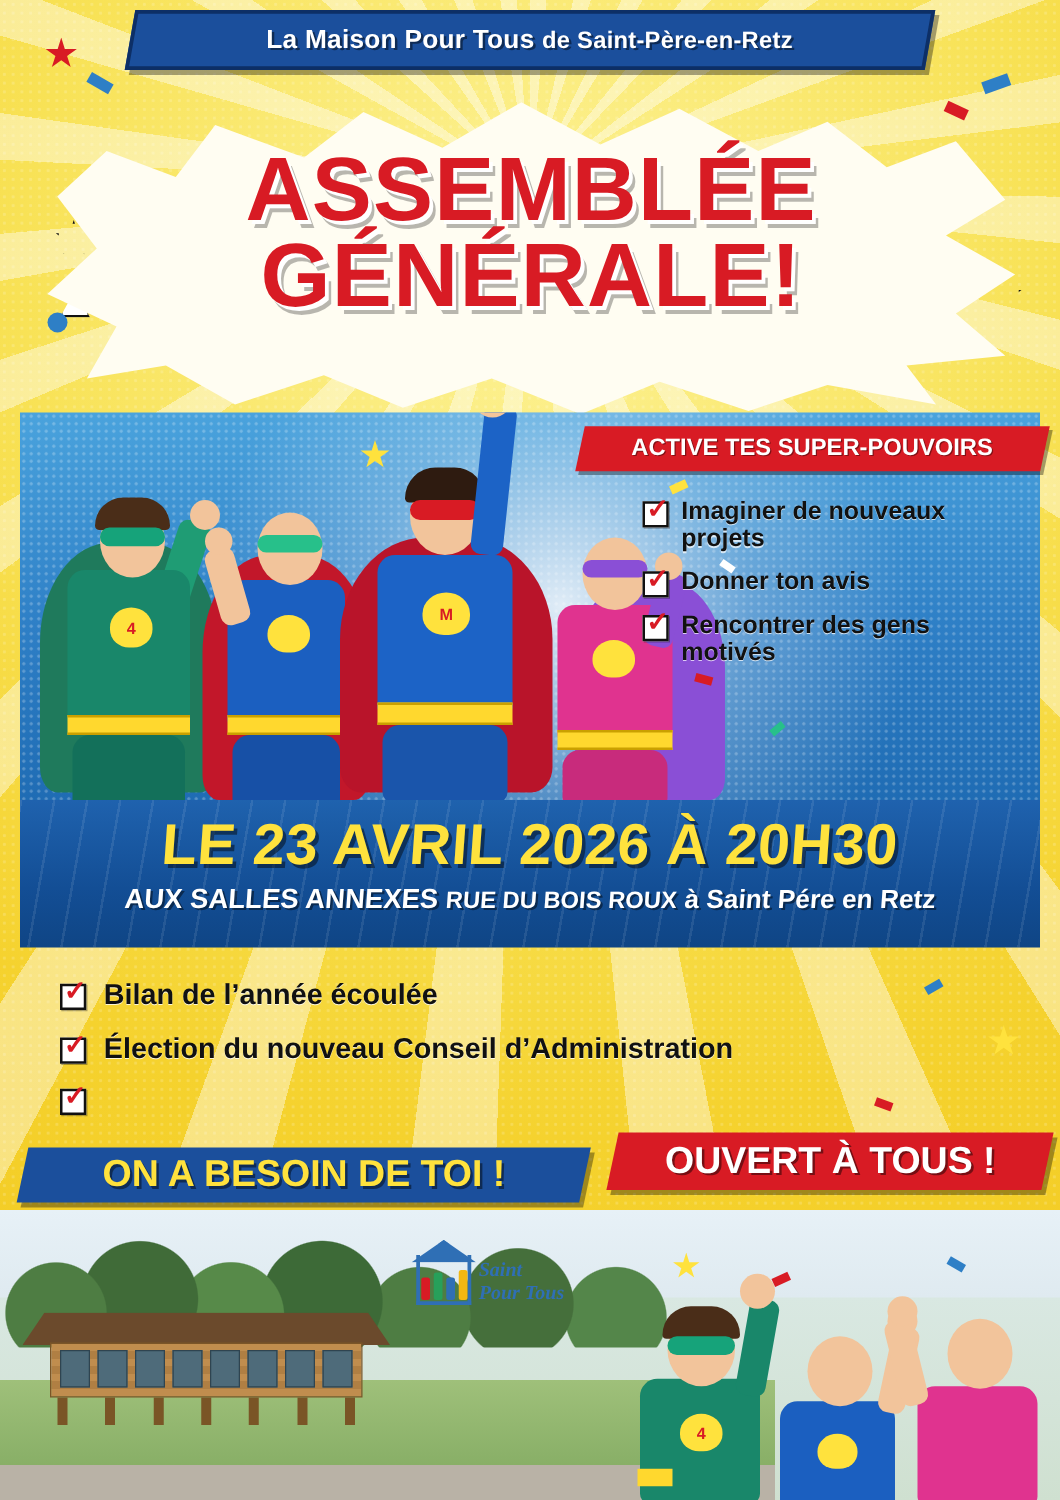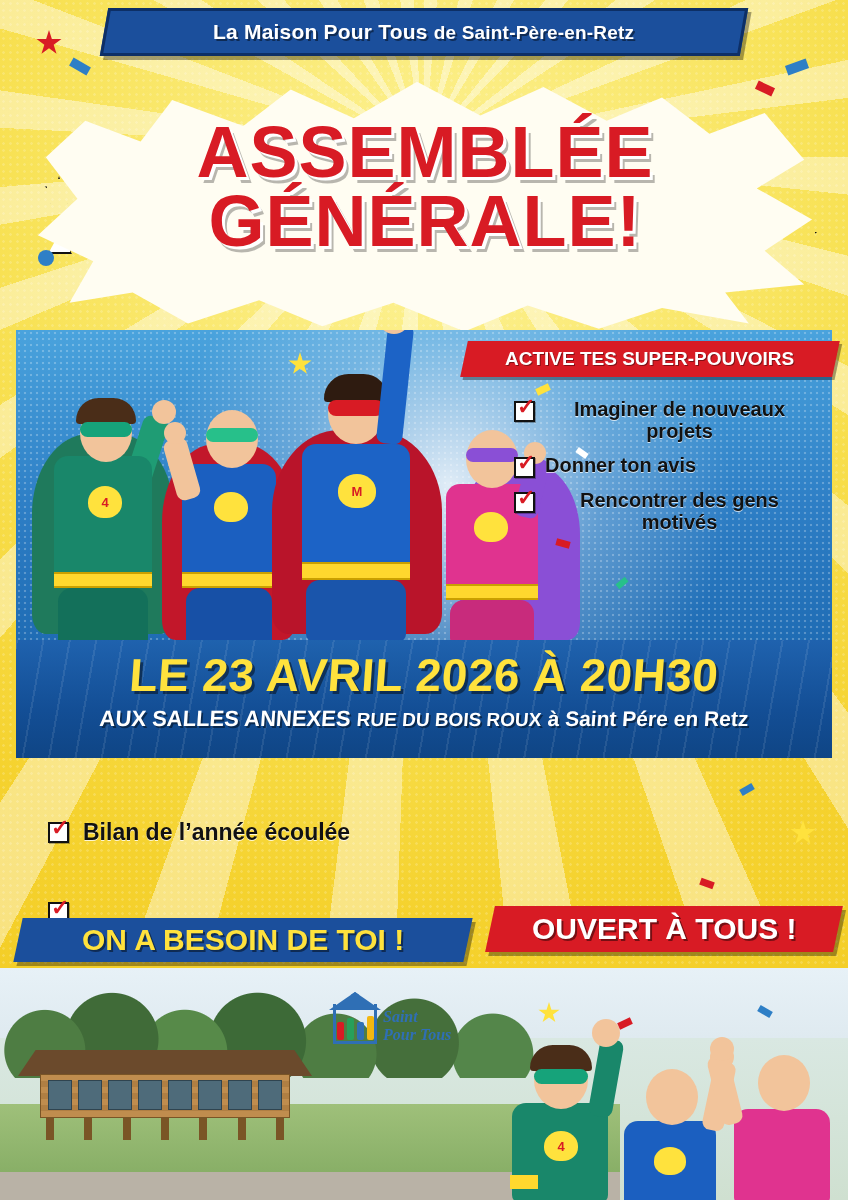--- a/index.html
+++ b/index.html
@@ -119,21 +119,21 @@
     transform: skewX(12deg);
     color:#fff; font-weight:bold; font-size:19px; white-space:nowrap;
     text-shadow:1px 1px 0 rgba(0,0,0,.4);
   }
 
   
   .hero-list {
     position:absolute; right:34px; top:398px; width:300px;
     display:flex; flex-direction:column; gap:11px;
   }
-  .hero-list .row { display:flex; gap:10px; align-items:flex-start;text-align:center; }
+  .hero-list .row { display:flex; gap:10px; align-items:flex-start; }
   .cbx {
     flex:0 0 auto; width:21px; height:21px; background:#fff;
     border:2.5px solid #111; position:relative; margin-top:3px;
     box-shadow:1px 1px 0 rgba(0,0,0,.3);
   }
   .cbx::after {
     content:"✓"; position:absolute; left:1px; top:-7px;
     font-size:22px; font-weight:bold; color:#d81b24; line-height:1;
   }
   .hero-list .txt {
@@ -166,21 +166,21 @@
     white-space:nowrap;
   }
   .place-line .mid { font-size:19px; }
   .place-line .end { font-size:21px; }
 
   
   .agenda {
     position:absolute; left:48px; top:782px; width:760px;
     display:flex; flex-direction:column; gap:16px;
   }
-  .agenda .row { display:flex; gap:14px; align-items:flex-start;margin-top:37px; }
+  .agenda .row { display:flex; gap:14px; align-items:center; }
   .agenda .txt {
     color:#111; font-weight:bold; font-size:23px;
     text-shadow:0 1px 0 rgba(255,255,255,.8);
   }
 
   
   .need-banner {
     position:absolute; left:18px; top:918px; width:450px; height:44px;
     background:#1b4f9c; transform:skewX(-12deg);
     box-shadow:4px 4px 0 rgba(0,0,0,.35);
@@ -399,20 +399,24 @@
       <span>AUX SALLES ANNEXES</span>
       <span class="mid">RUE DU BOIS ROUX</span>
       <span class="end">à Saint Pére en Retz</span>
     </div>
   </div>
 
   <div class="agenda">
     <div class="row">
       <span class="cbx"></span>
       <span class="txt">Bilan de l’année écoulée</span>
+    </div>
+    <div class="row">
+      <span class="cbx"></span>
+      <span class="txt">Élection du nouveau Conseil d’Administration</span>
     </div>
     <div class="row">
       <span class="cbx"></span>
     </div>
   </div>
 
   <div class="shape" style="left:790px;top:820px;width:26px;height:26px;background:#ffe23d;clip-path:polygon(50% 0,61% 35%,98% 35%,68% 57%,79% 91%,50% 70%,21% 91%,32% 57%,2% 35%,39% 35%);"></div>
   <div class="shape" style="left:740px;top:786px;width:14px;height:7px;background:#2e7fc6;transform:rotate(-30deg);"></div>
   <div class="shape" style="left:700px;top:880px;width:14px;height:7px;background:#d81b24;transform:rotate(20deg);"></div>
 

